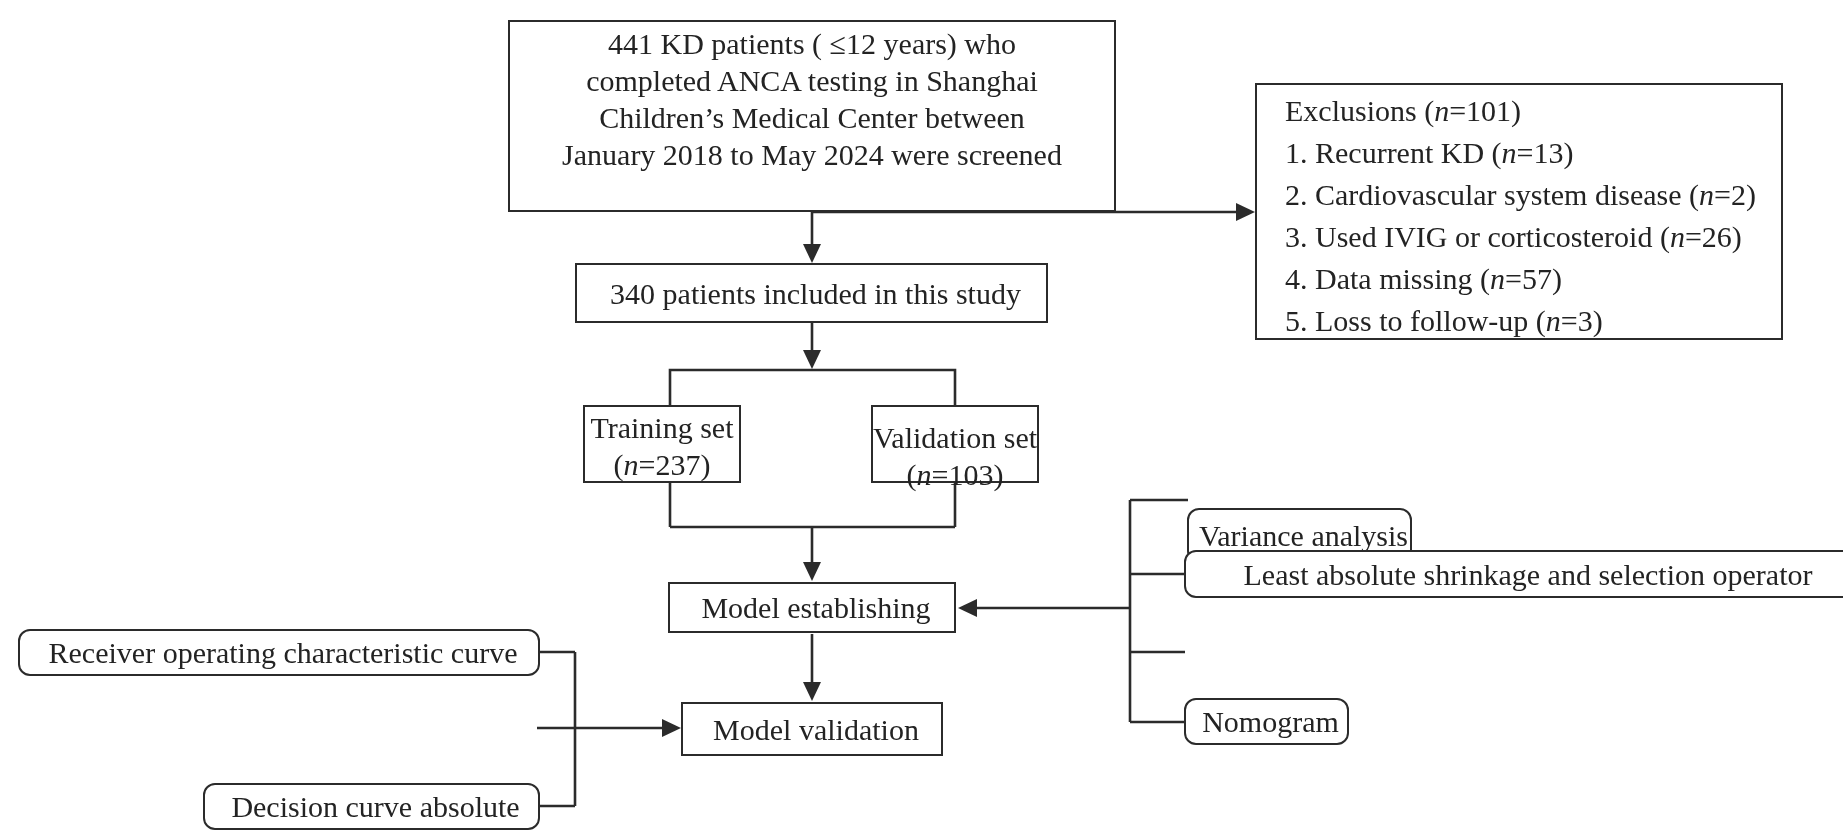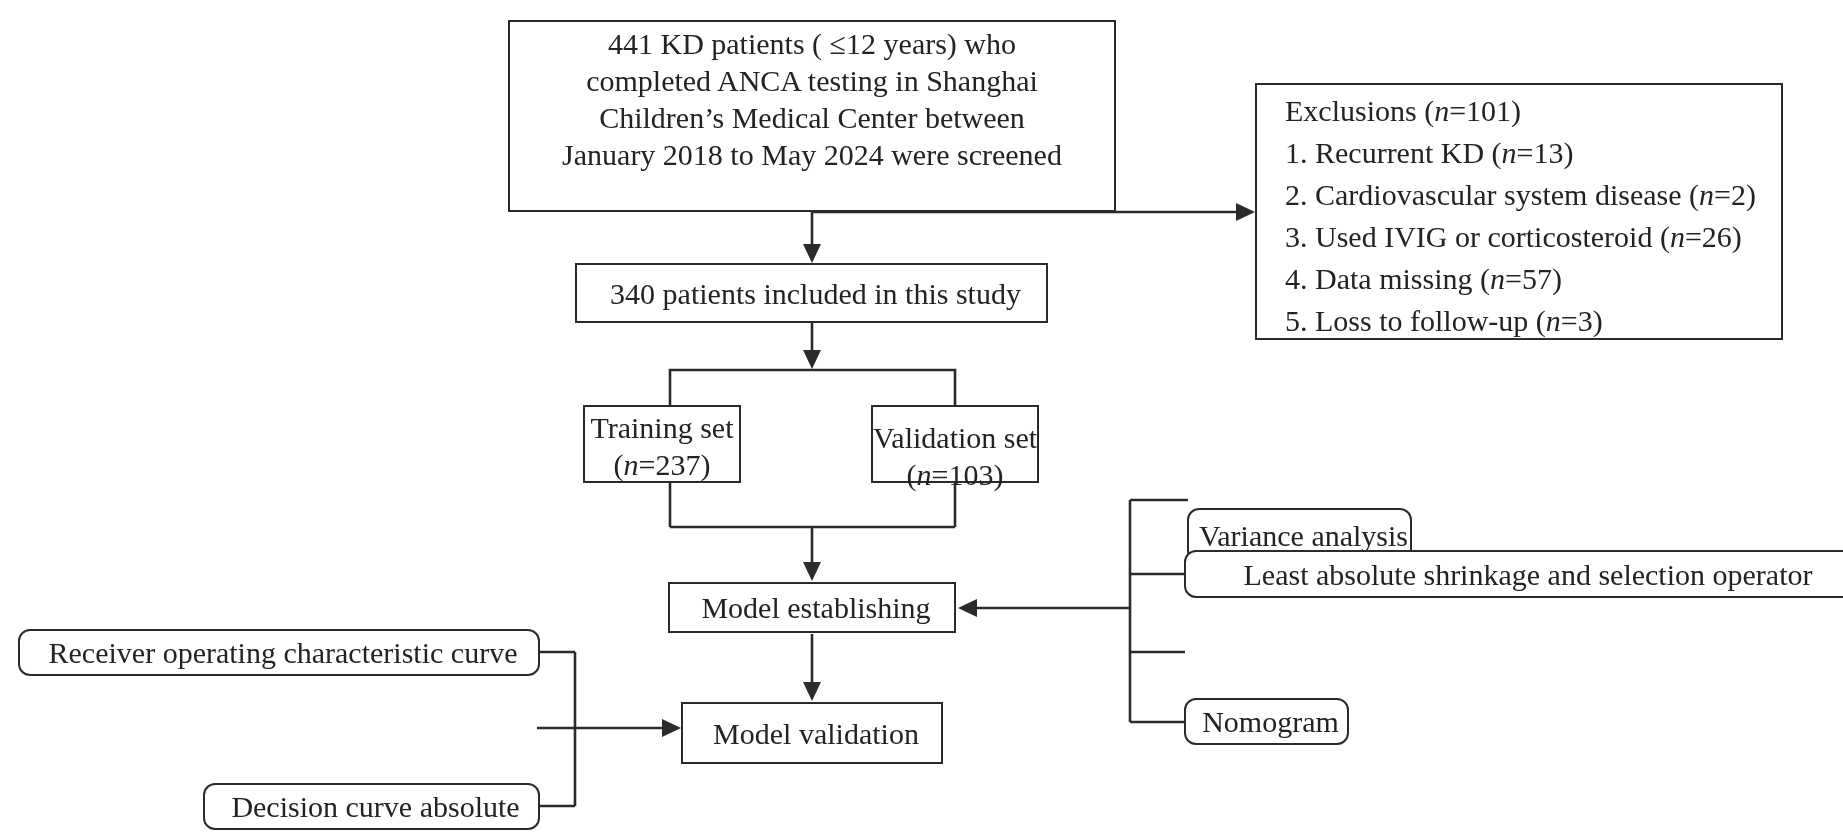--- a/index.html
+++ b/index.html
@@ -51,21 +51,21 @@
     text-align: left;
     white-space: nowrap;
   }
   
   .n-screening   { left: 508px;  top: 20px;  width: 608px; height: 192px; padding-top: 3px; line-height: 37px; text-align: center; }
   .n-exclusions  { left: 1255px; top: 83px;  width: 528px; height: 257px; padding: 5px 0 0 28px; line-height: 42px; }
   .n-included    { left: 575px;  top: 263px; width: 473px; height: 60px; }
   .n-training    { left: 583px;  top: 405px; width: 158px; height: 78px; padding-top: 2px; text-align: center; }
   .n-validation  { left: 871px;  top: 405px; width: 168px; height: 78px; padding-top: 12px; }
   .n-establish   { left: 668px;  top: 582px; width: 288px; height: 51px; }
-  .n-modelval    { left: 681px;  top: 702px; width: 262px; height: 62px; font-family: Liberation Serif, serif; }
+  .n-modelval    { left: 681px;  top: 702px; width: 262px; height: 54px; font-family: Liberation Serif, serif; }
   .n-roc         { left: 18px;   top: 629px; width: 522px; height: 47px; }
   .n-calibration { left: 312px;  top: 705px; width: 226px; height: 47px; }
   .n-decision    { left: 203px;  top: 783px; width: 337px; height: 47px; }
   .n-variance    { left: 1187px; top: 464px; width: 225px; height: 55px; margin-top: 44px; }
   .n-lasso       { left: 1184px; top: 550px; width: 680px; height: 48px; }
   .n-logistic    { left: 1184px; top: 628px; width: 435px; height: 48px; }
   .n-nomogram    { left: 1184px; top: 698px; width: 165px; height: 47px; }
   .node i { font-style: italic; }
 </style>
 </head>

